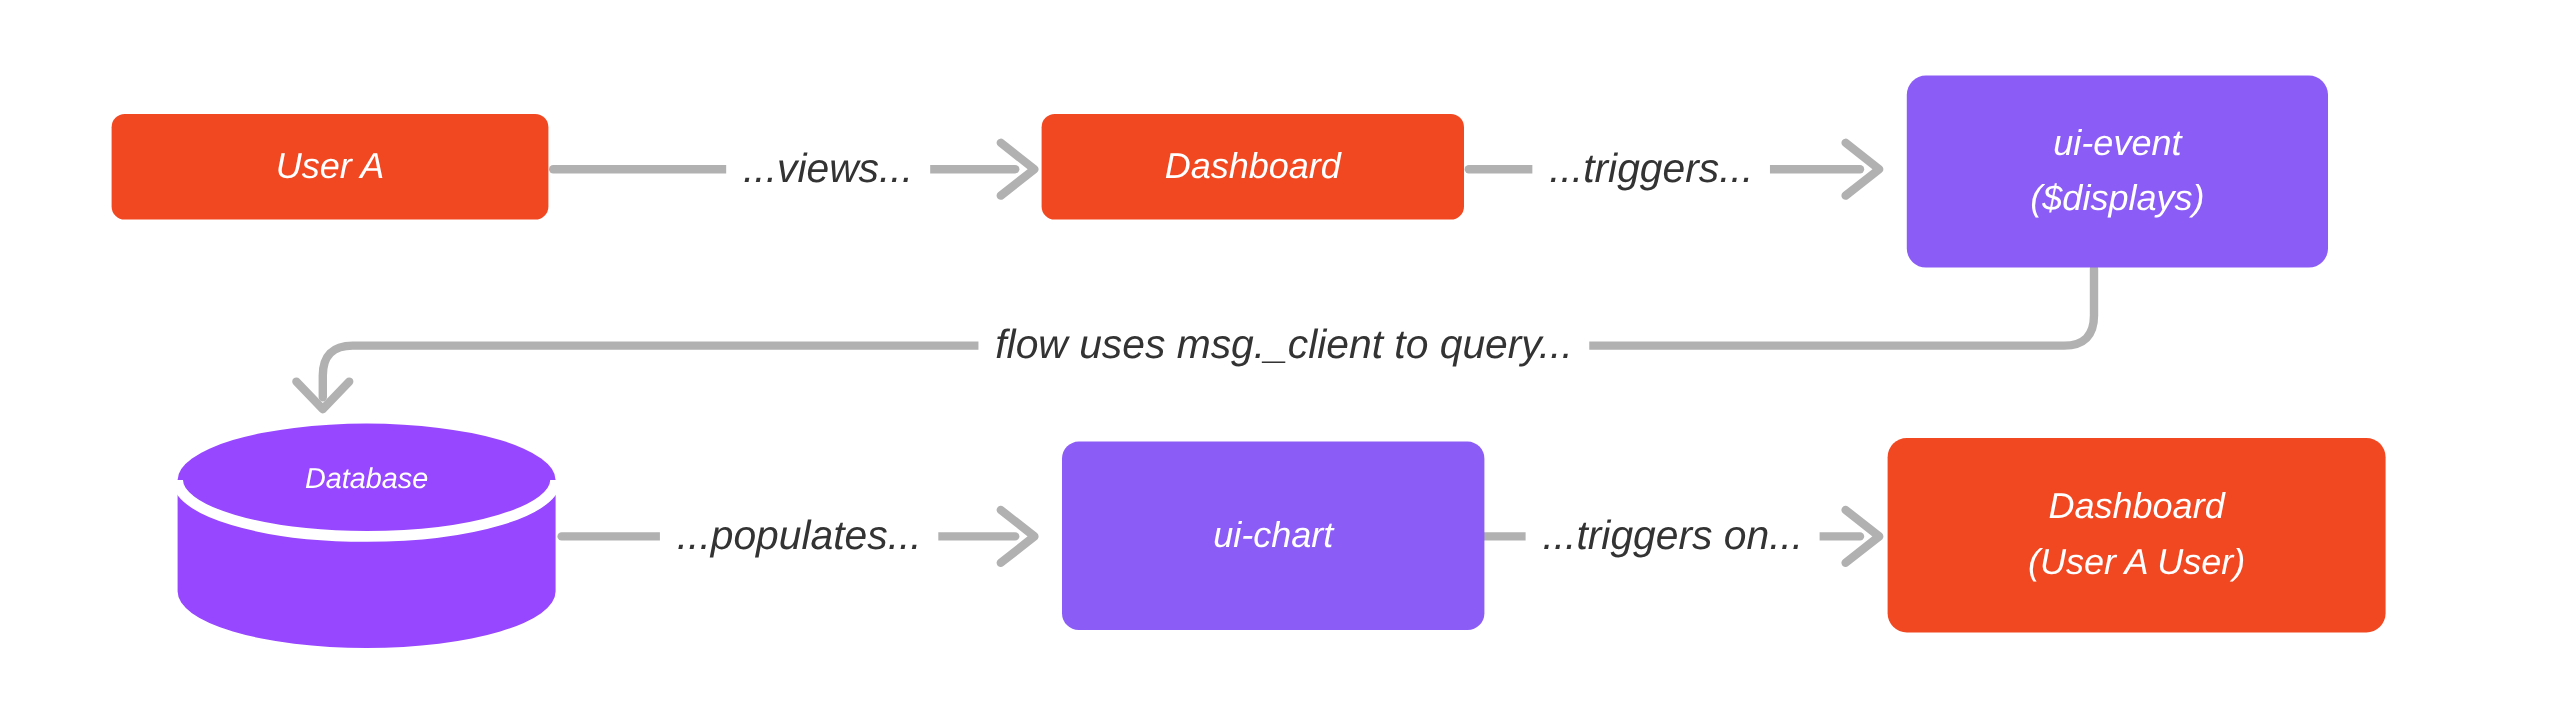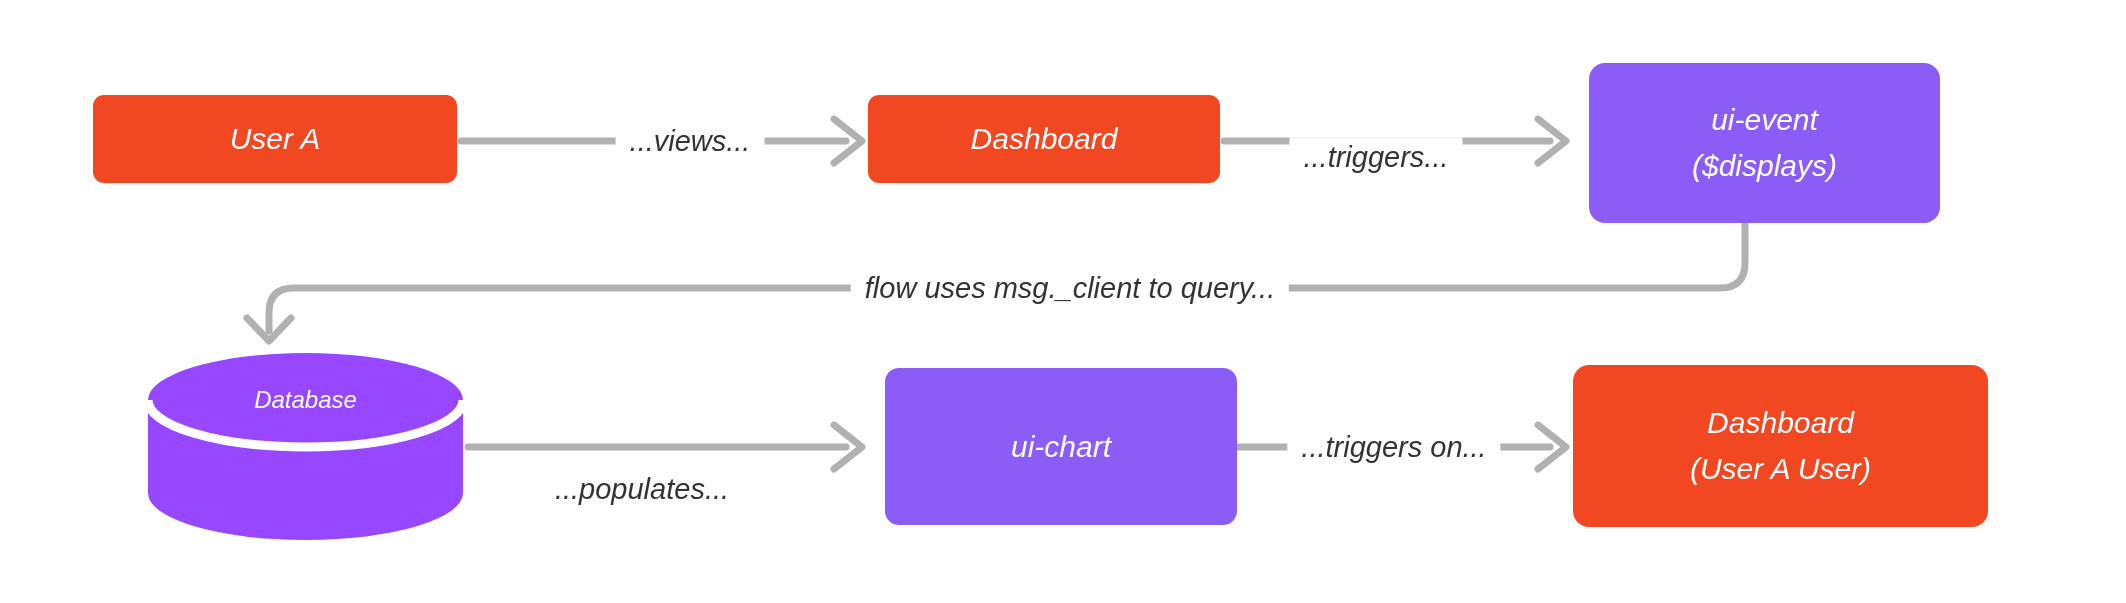--- a/index.html
+++ b/index.html
@@ -27,26 +27,26 @@
   #n-ui-chart{left:868px;top:368px;width:352px;height:157px;border-radius:14px;justify-content:center;}
   #n-dashboard2{left:1573px;top:365px;width:415px;height:162px;border-radius:16px;}
   #n-database-label{
     position:absolute;left:148px;top:353px;width:315px;height:94px;
     display:flex;align-items:center;justify-content:center;
     color:#ffffff;font-size:24px;font-weight:500;
   }
   .edge-label{
     position:absolute;transform:translate(-50%,-50%);
     background:#ffffff;padding:3px 14px;
-    color:#333333;font-size:29px;white-space:nowrap;
+    color:#333333;font-size:34px;white-space:nowrap;
   }
   #e1-label{left:690px;top:141px;}
-  #e2-label{left:1376px;top:141px;margin-top:16px;}
+  #e2-label{left:1376px;top:141px;}
   #e3-label{left:1070px;top:288px;}
-  #e4-label{left:642px;top:447px;margin-top:42px;}
+  #e4-label{left:666px;top:447px;}
   #e5-label{left:1394px;top:447px;}
 </style>
 </head>
 <body>
 
 <div class="canvas">
 
   <svg class="edge-layer" viewBox="0 0 2126 603">
 
     <g>

